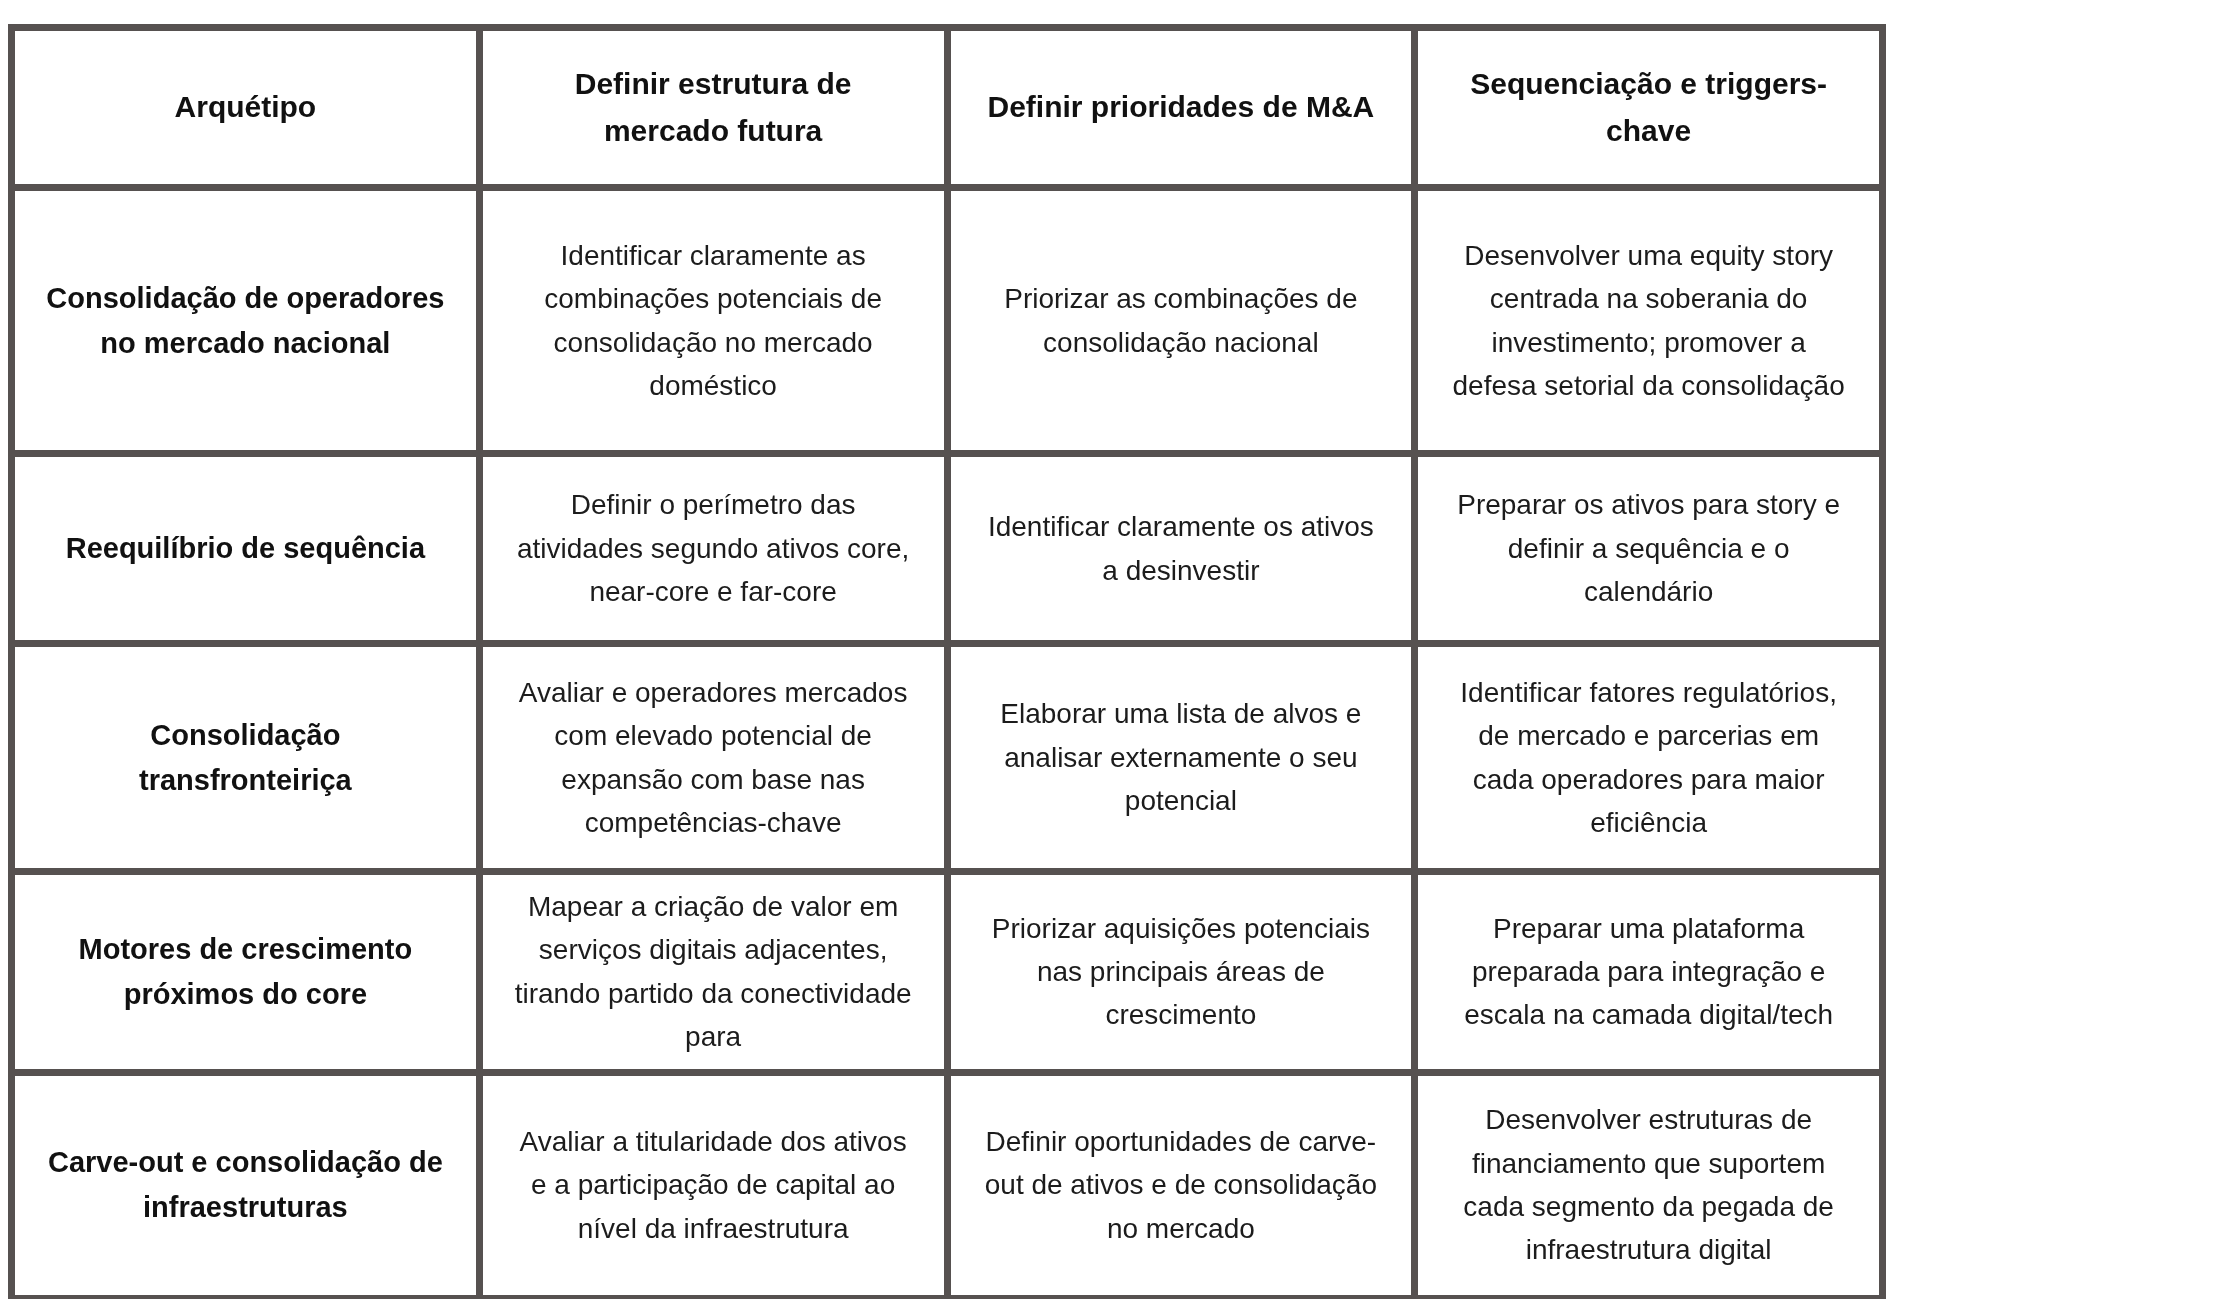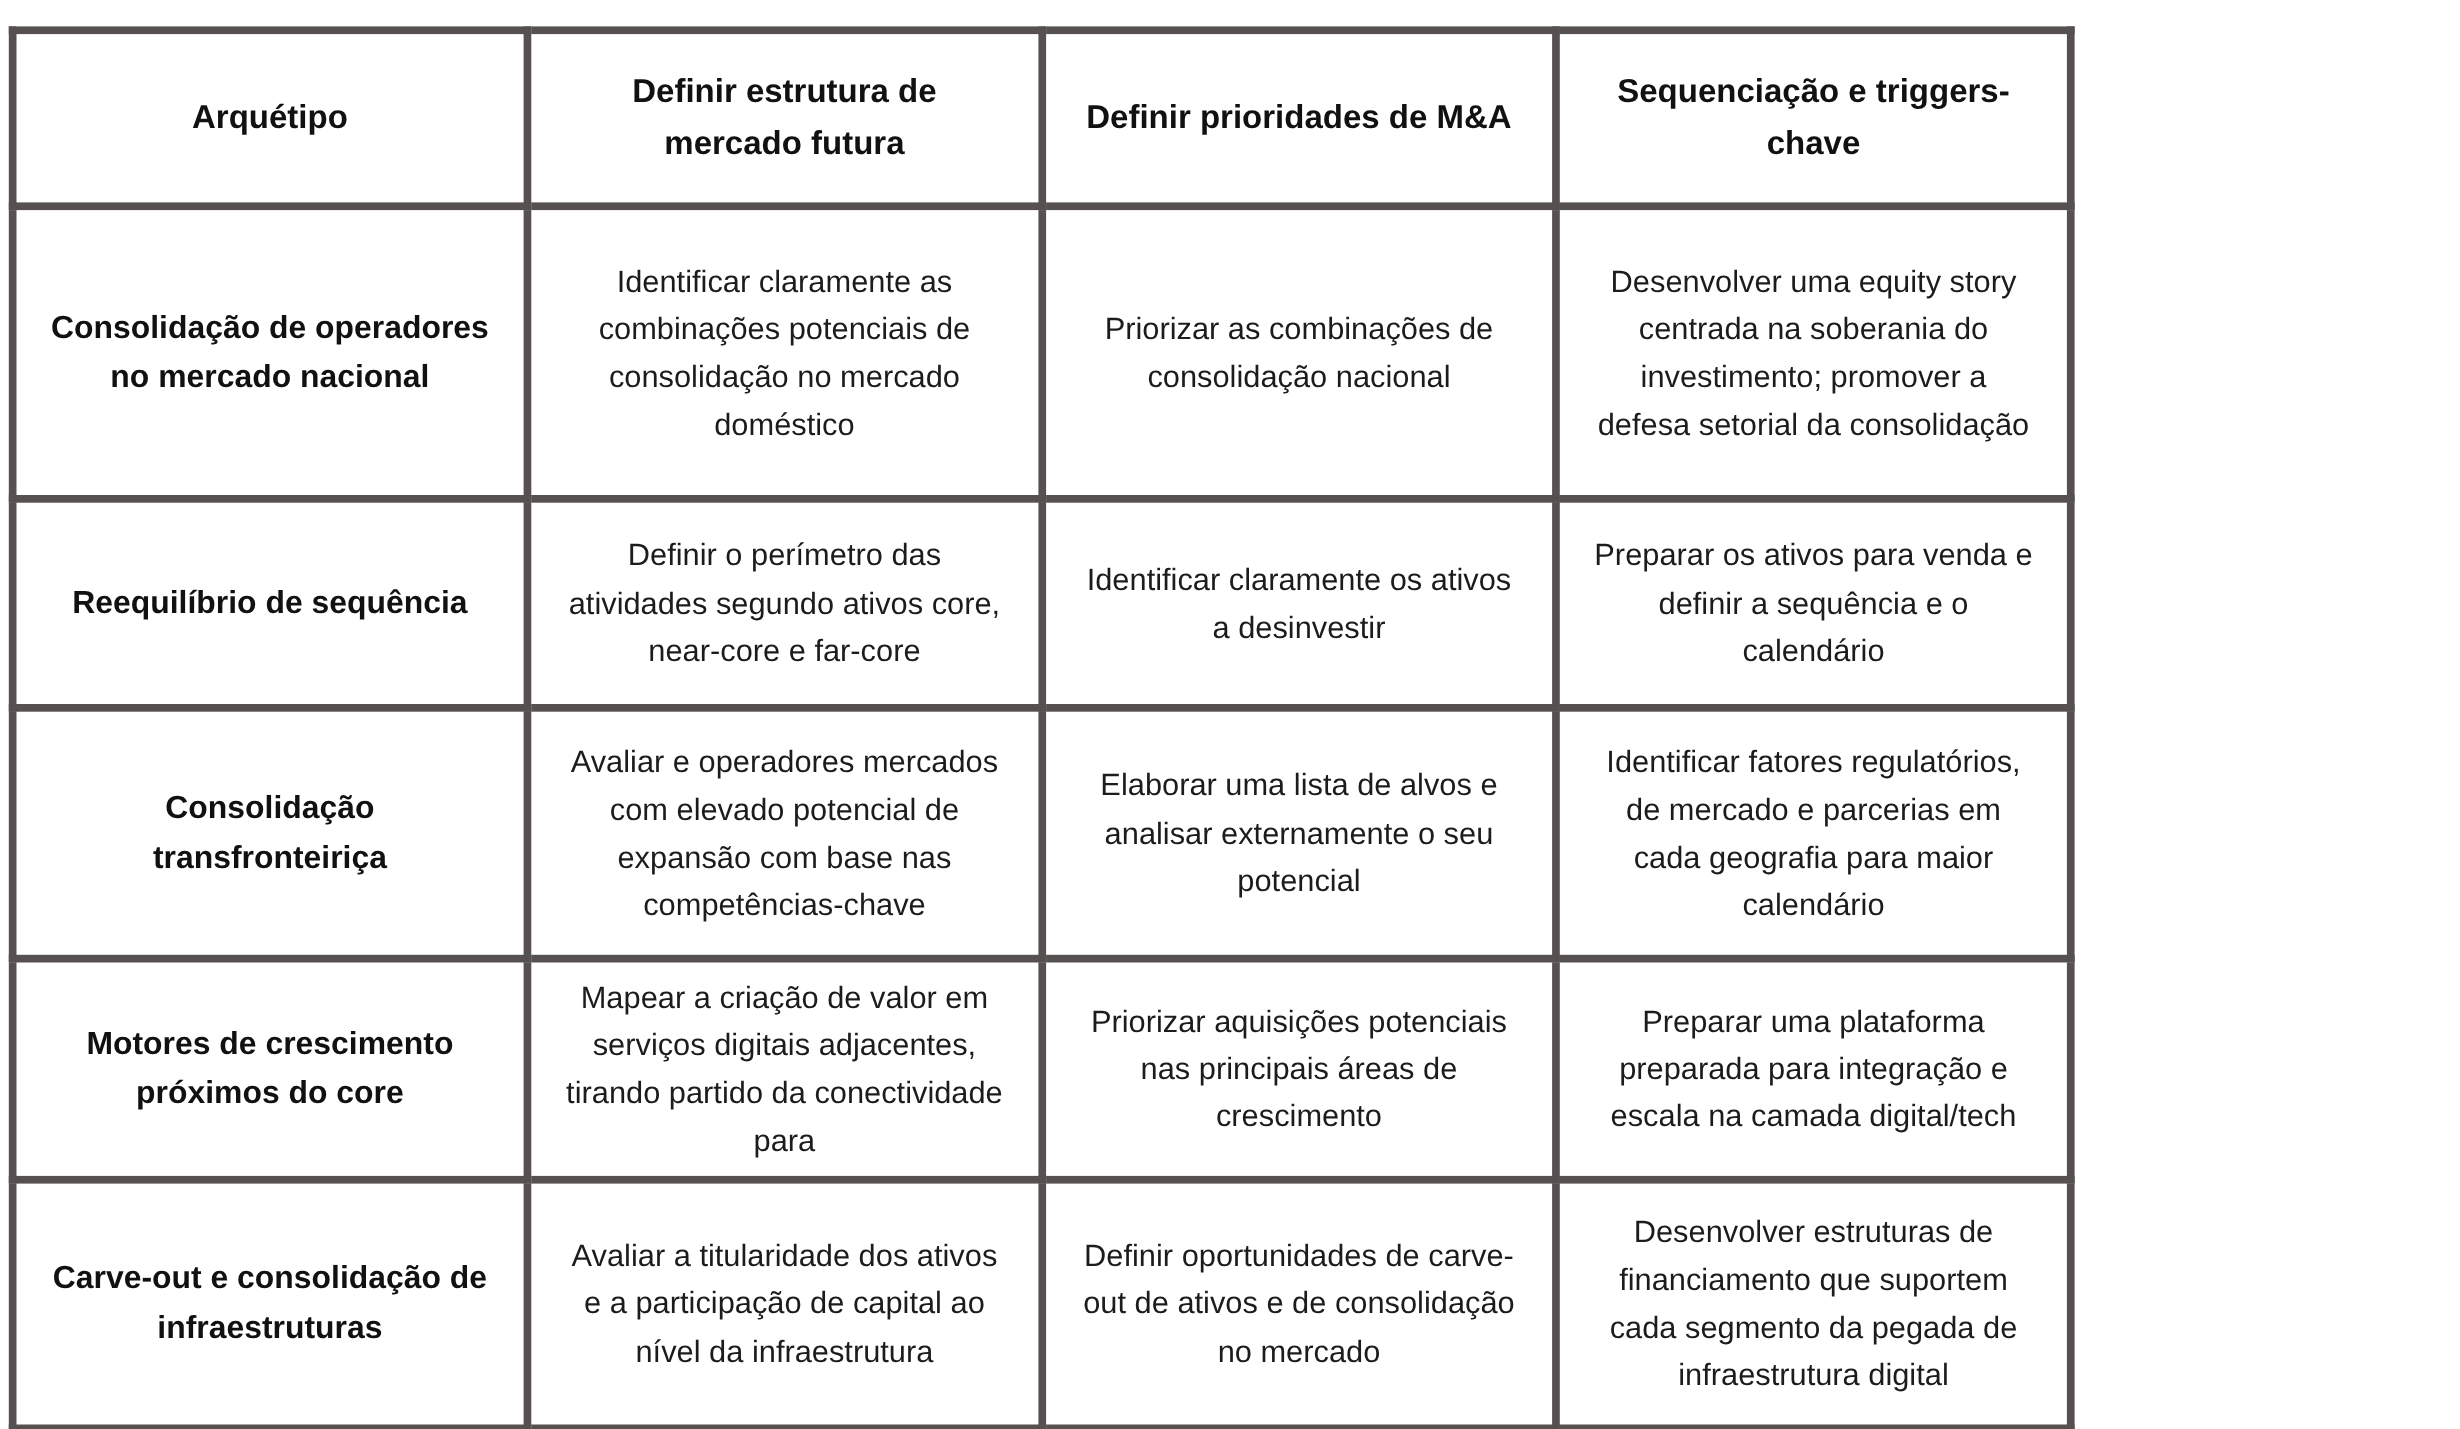--- a/index.html
+++ b/index.html
@@ -70,27 +70,27 @@
       <tr class="r-0">
         <td class="row-head">Consolidação de operadores no mercado nacional</td>
         <td>Identificar claramente as combinações potenciais de consolidação no mercado doméstico</td>
         <td>Priorizar as combinações de consolidação nacional</td>
         <td>Desenvolver uma equity story centrada na soberania do investimento; promover a defesa setorial da consolidação</td>
       </tr>
       <tr class="r-1">
         <td class="row-head">Reequilíbrio de sequência</td>
         <td>Definir o perímetro das atividades segundo ativos core, near-core e far-core</td>
         <td>Identificar claramente os ativos a desinvestir</td>
-        <td>Preparar os ativos para venda e definir a sequência e o calendário</td>
+        <td>Preparar os ativos para story e definir a sequência e o calendário</td>
       </tr>
       <tr class="r-2">
         <td class="row-head">Consolidação transfronteiriça</td>
         <td>Avaliar e operadores mercados com elevado potencial de expansão com base nas competências-chave</td>
         <td>Elaborar uma lista de alvos e analisar externamente o seu potencial</td>
-        <td>Identificar fatores regulatórios, de mercado e parcerias em cada geografia para maior calendário</td>
+        <td>Identificar fatores regulatórios, de mercado e parcerias em cada operadores para maior eficiência</td>
       </tr>
       <tr class="r-3">
         <td class="row-head">Motores de crescimento próximos do core</td>
         <td>Mapear a criação de valor em serviços digitais adjacentes, tirando partido da conectividade para</td>
         <td>Priorizar aquisições potenciais nas principais áreas de crescimento</td>
         <td>Preparar uma plataforma preparada para integração e escala na camada digital/tech</td>
       </tr>
       <tr class="r-4">
         <td class="row-head">Carve-out e consolidação de infraestruturas</td>
         <td>Avaliar a titularidade dos ativos e a participação de capital ao nível da infraestrutura</td>

